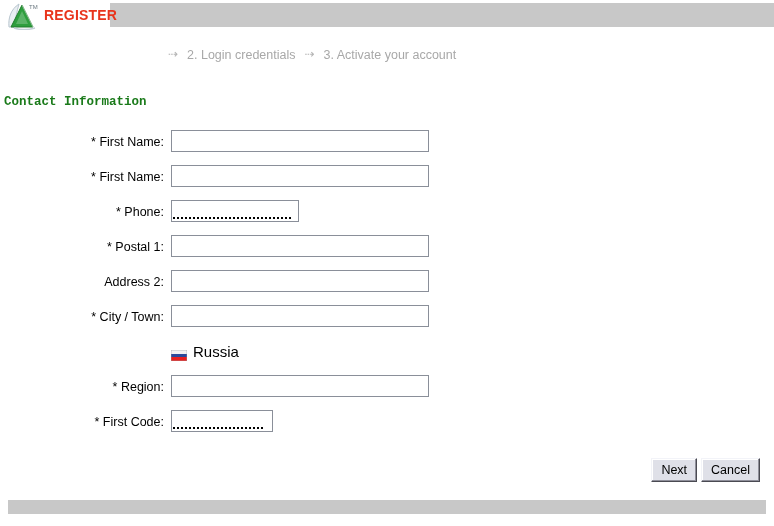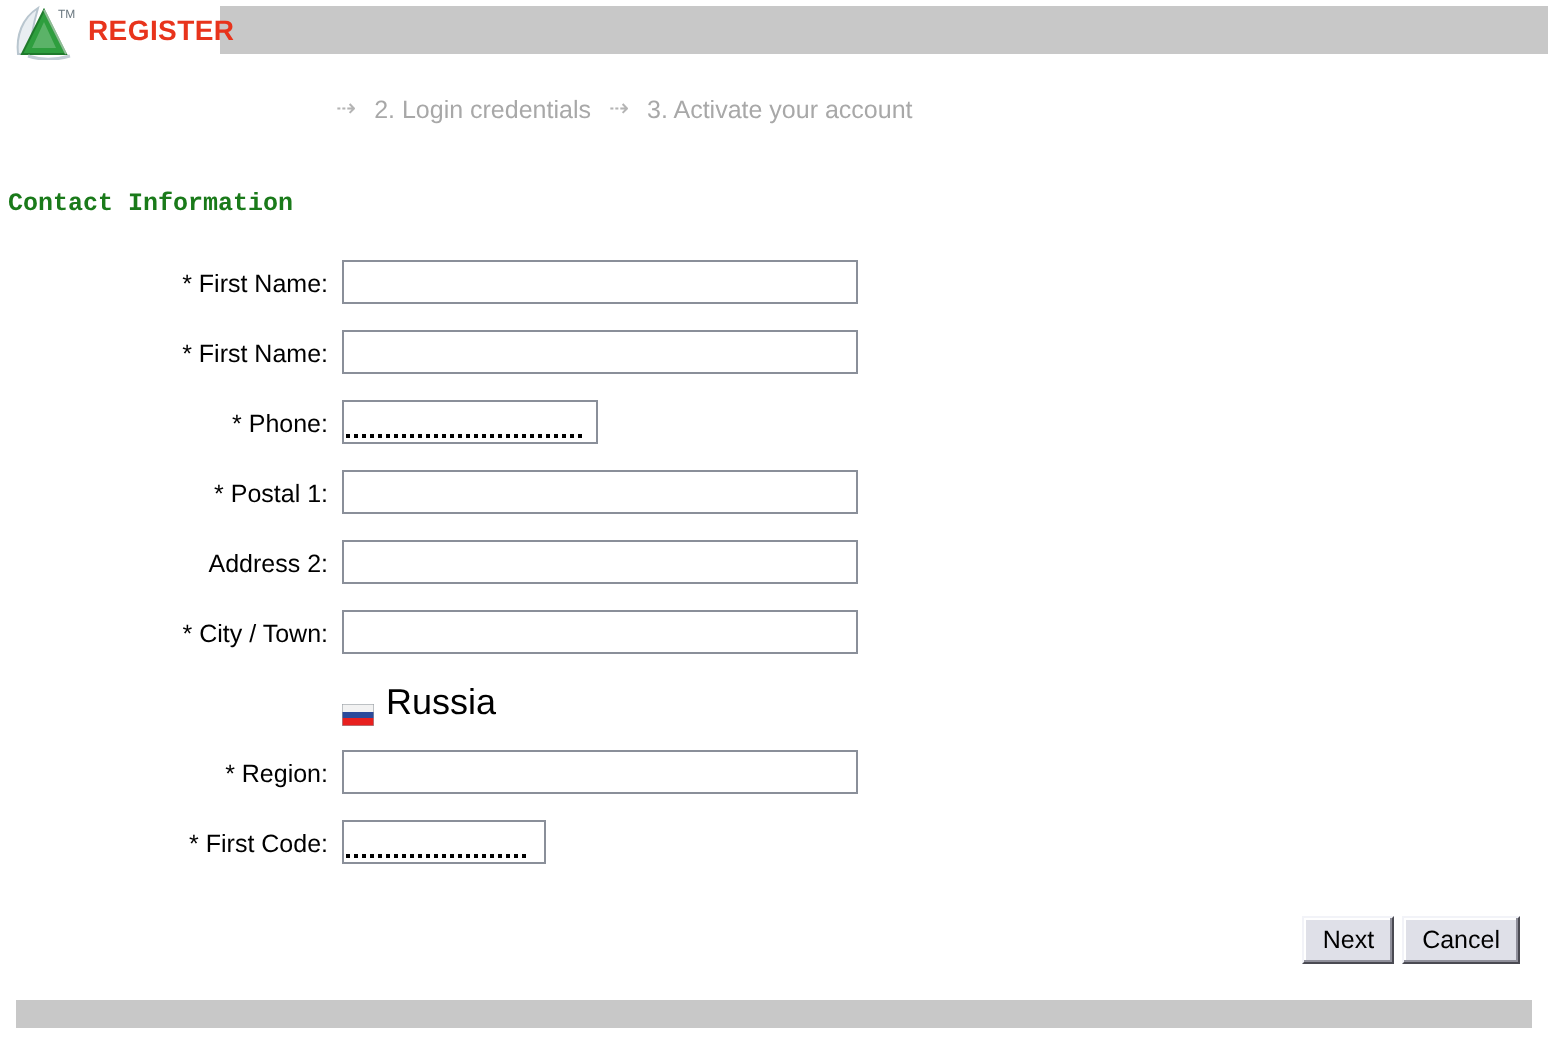--- a/index.html
+++ b/index.html
@@ -144,21 +144,21 @@
   }
   .masked.phone .mask-line { width: 118px; }
   .masked.postal .mask-line { width: 90px; }
 
   
   .country-value {
     display: flex;
     align-items: center;
     height: 22px;
     font-family: "Liberation Sans", sans-serif;
-    font-size: 18px;
+    font-size: 15px;
     color: #000000;
   }
   .flag-icon {
     width: 16px;
     height: 11px;
     margin-right: 6px;
     border: 0;
     display: inline-block;
     position: relative;
     top: 1px;

